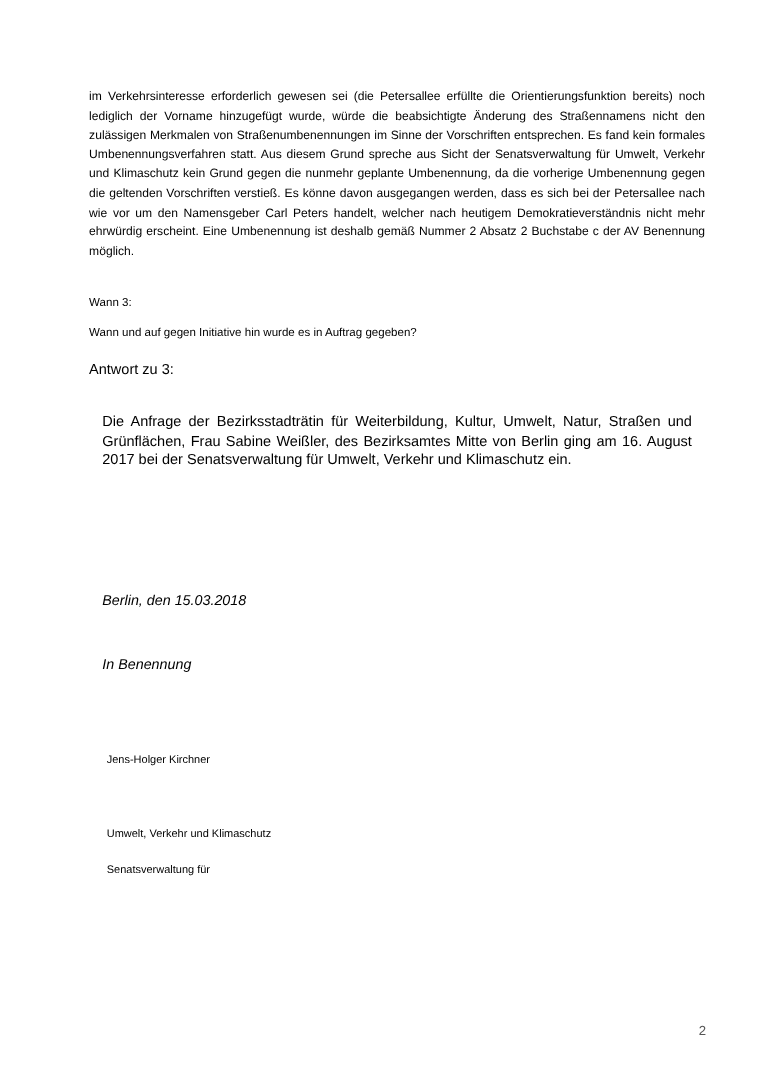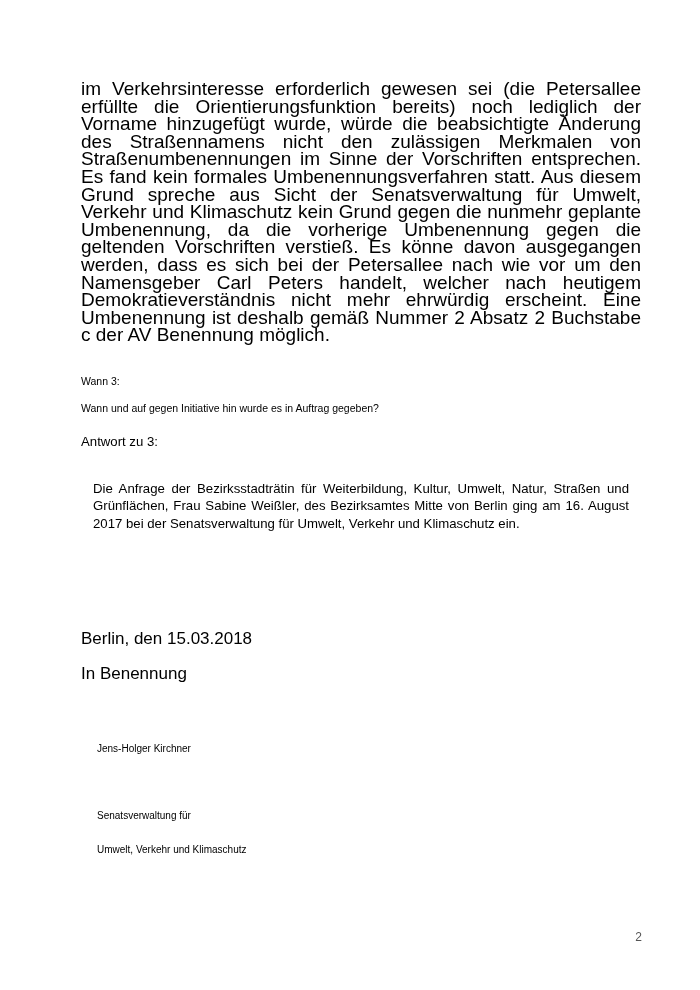--- a/index.html
+++ b/index.html
@@ -21,21 +21,21 @@
     height: 990px;
     box-sizing: border-box;
   }
   .content {
     position: absolute;
     left: 81px;
     top: 80px;
     width: 560px;
   }
   .para {
-    font-size: 19px;
+    font-size: 11px;
     line-height: 17.6px;
     text-align: justify;
     text-justify: inter-word;
     margin: 0;
   }
   .spacer-lg { height: 30px; }
   .spacer-md { height: 17px; }
   .spacer-sm { height: 12px; }
   .question-label {
     font-size: 10.5px;
@@ -53,23 +53,24 @@
     margin: 0;
   }
   .answer-body {
     font-size: 13.2px;
     line-height: 17.6px;
     text-align: justify;
     text-justify: inter-word;
     margin: 12px;
   }
   .closing {
-    font-size: 17px;
+    font-size: 13px;
     line-height: 17.6px;
-    margin: 0;
+    margin: 12px;
+    font-style: italic;
   }
   .sig-block {
     font-size: 10px;
     line-height: 17.6px;
     margin: 16px;
   }
   .page-number {
     position: absolute;
     right: 58px;
     top: 930px;
@@ -110,20 +111,20 @@
     <div class="spacer-md"></div>
 
     <p class="closing">In Benennung</p>
 
     <div style="height:42px"></div>
 
     <p class="sig-block">Jens-Holger Kirchner</p>
 
     <div class="spacer-md"></div>
 
+    <p class="sig-block">Umwelt, Verkehr und Klimaschutz</p>
     <p class="sig-block">Senatsverwaltung für</p>
-    <p class="sig-block">Umwelt, Verkehr und Klimaschutz</p>
 
   </div>
 
   <div class="page-number">2</div>
 
 </div>
 
 </body></html>

